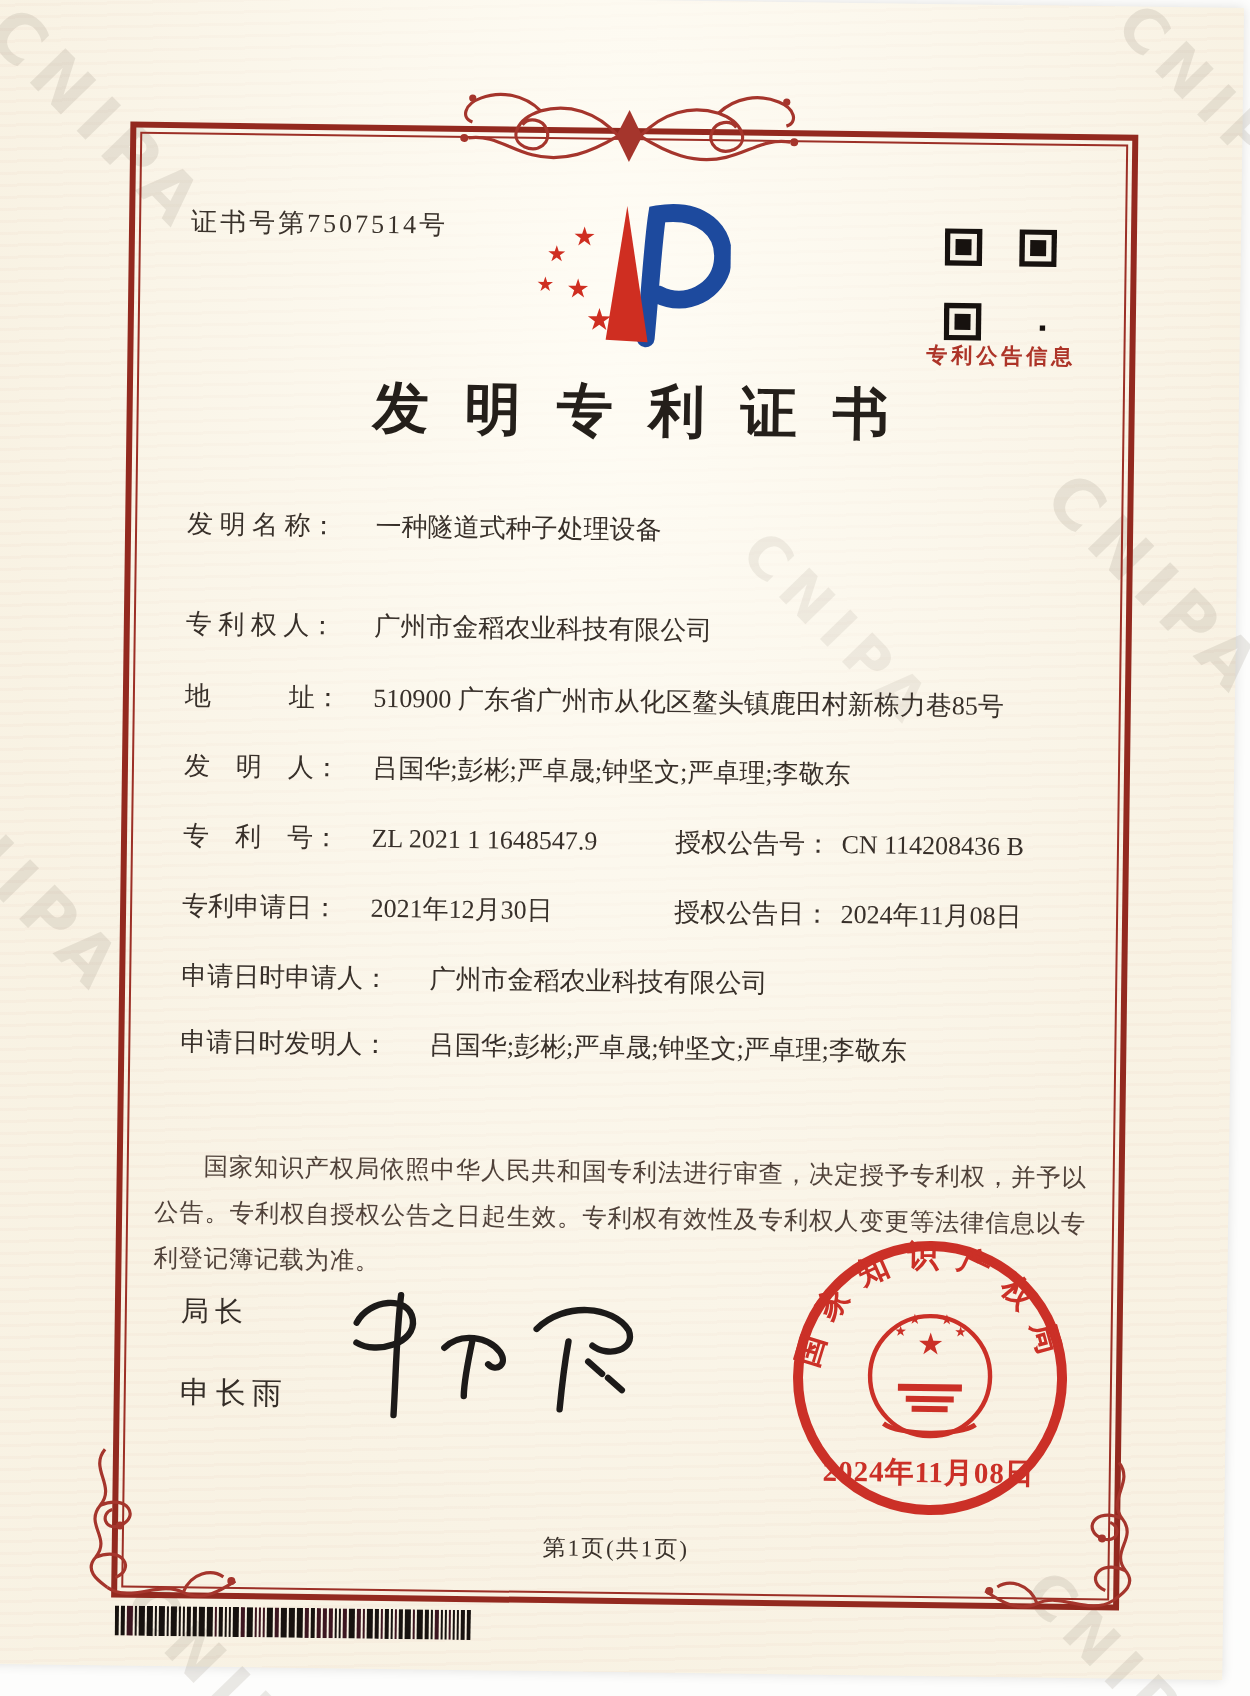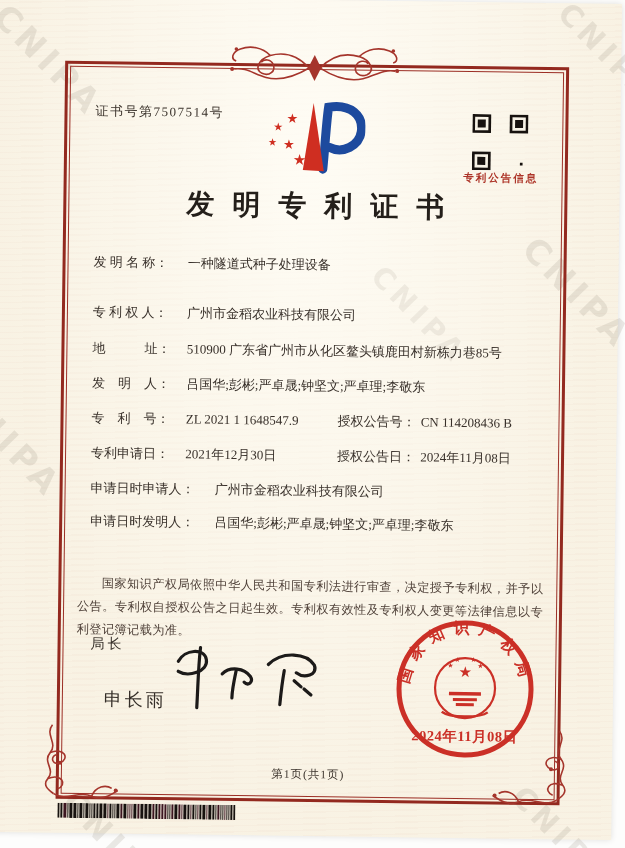--- a/index.html
+++ b/index.html
@@ -34,22 +34,22 @@
     font-weight:bold;color:#241f1a;letter-spacing:18px;padding-left:18px;box-sizing:border-box;}
   .row{position:absolute;left:28px;font-size:13px;color:#38302a;white-space:nowrap;}
   .lbl{display:inline-block;width:91px;}
   .lbl-wide{display:inline-block;width:121px;}
   .col2{position:absolute;left:246px;top:0;}
   .col2 .lbl{width:80px;}
   .r1{top:189px;} .r2{top:239px;} .r3{top:275px;} .r4{top:310px;}
   .r5{top:345px;} .r6{top:380px;} .r7{top:415px;} .r8{top:448px;}
   .legal{position:absolute;left:16px;top:508px;width:466px;font-size:12.2px;line-height:23px;
     color:#50423a;text-align:justify;text-indent:2em;letter-spacing:.4px;}
-  .director-title{position:absolute;left:30px;top:571px;font-size:14px;color:#352e28;letter-spacing:3px;}
-  .director-name{position:absolute;left:44px;top:623px;font-size:18px;color:#352e28;letter-spacing:3px;}
+  .director-title{position:absolute;left:30px;top:583px;font-size:14px;color:#352e28;letter-spacing:3px;}
+  .director-name{position:absolute;left:30px;top:623px;font-size:15px;color:#352e28;letter-spacing:3px;}
   .signature{position:absolute;left:88px;top:574px;width:178px;height:76px;}
   .seal{position:absolute;left:330px;top:546px;width:150px;height:152px;
     mix-blend-mode:multiply;opacity:.95;}
   .seal-date{position:absolute;left:0;top:112px;width:100%;text-align:center;font-size:14.5px;
     font-weight:bold;color:#c8241c;letter-spacing:.5px;font-family:"Liberation Serif",serif;}
   .footer{position:absolute;left:0;top:700px;width:100%;text-align:center;font-size:11.5px;
     color:#3a322b;letter-spacing:1px;}
   .orn-top{position:absolute;left:228px;top:42px;width:175px;height:52px;z-index:4;}
   .orn-bl{position:absolute;left:46px;top:726px;width:85px;height:82px;z-index:4;}
   .orn-br{position:absolute;left:500px;top:726px;width:85px;height:82px;z-index:4;transform:scaleX(-1);}

